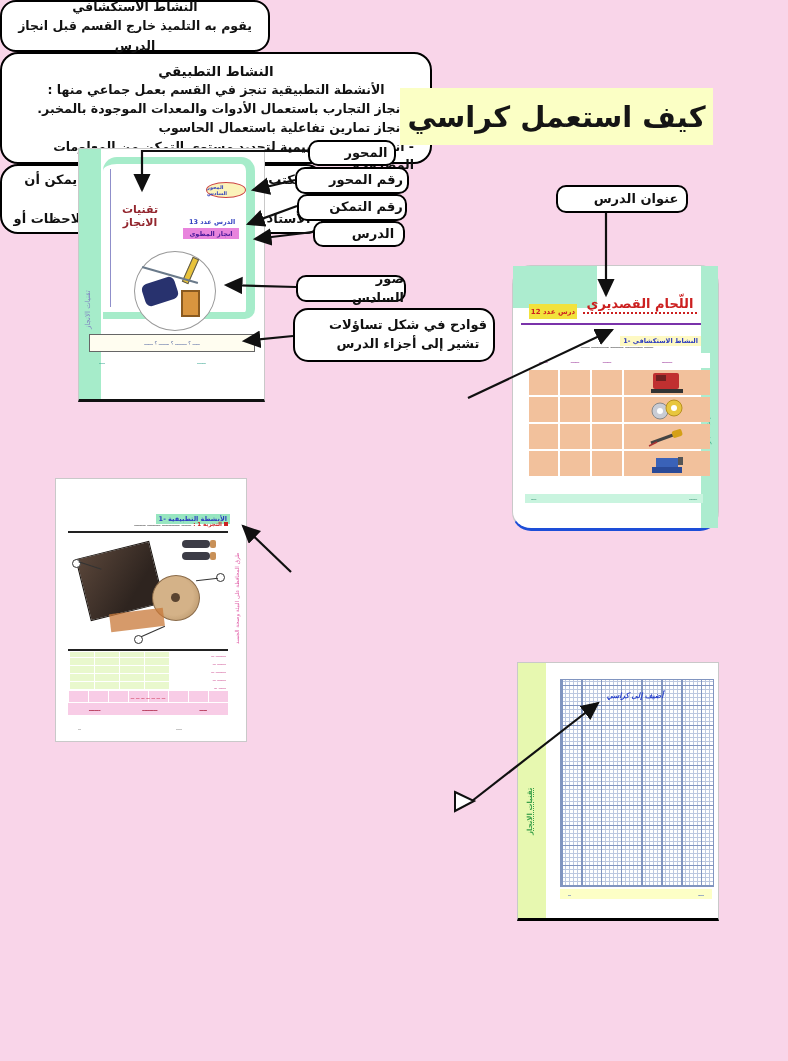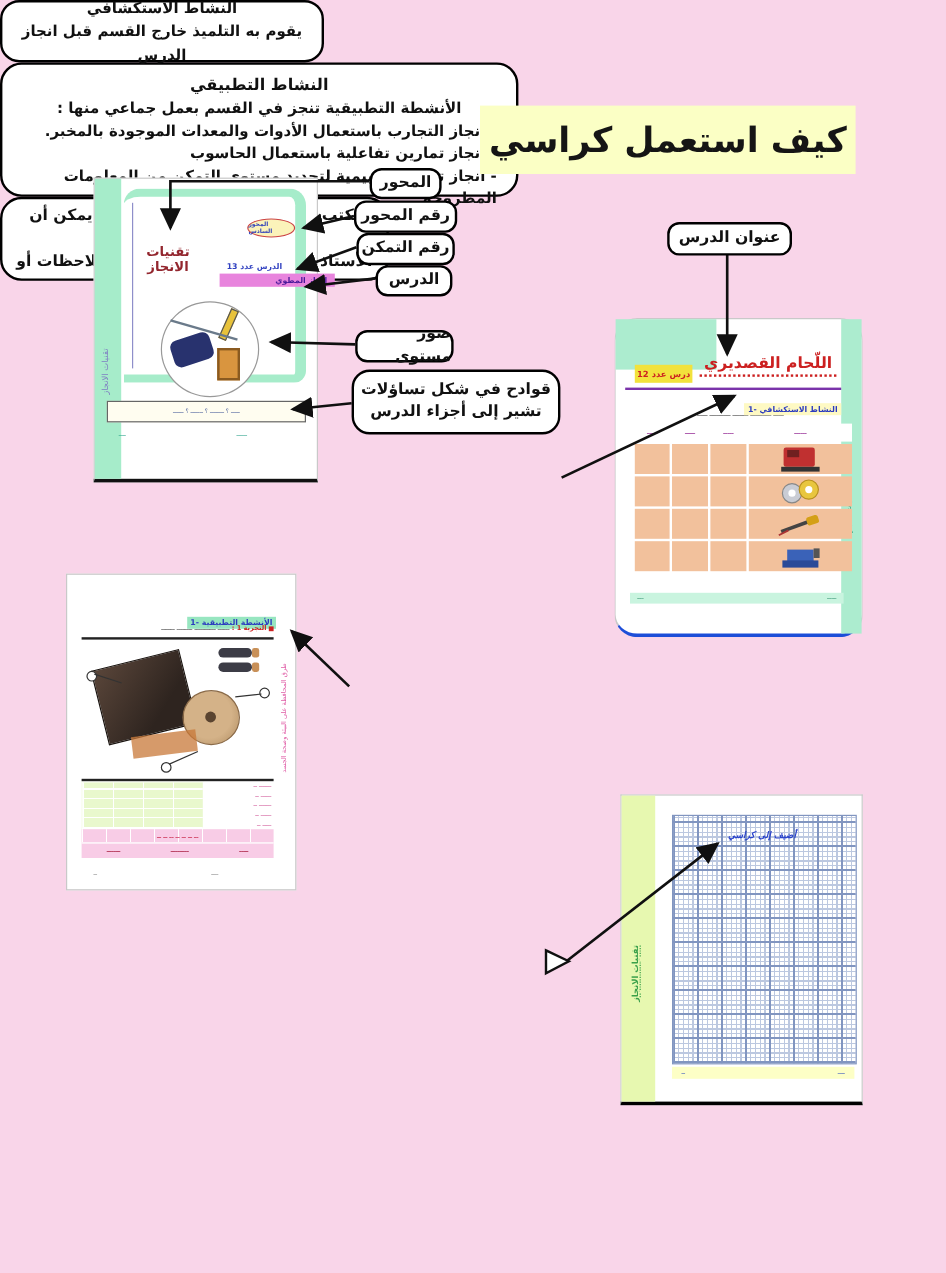--- a/index.html
+++ b/index.html
@@ -9,21 +9,21 @@
   .rtl{direction:rtl;}
 
   
   #title-band{left:400px;top:88px;width:313px;height:57px;background:#fbffc5;
     display:flex;align-items:center;justify-content:center;
     font-size:29px;font-weight:800;color:#151515;z-index:2;}
 
   
   .lbl{background:#fff;border:2px solid #000;border-radius:10px;
     display:flex;flex-direction:column;align-items:center;justify-content:center;
-    font-weight:bold;font-size:13px;color:#111;direction:rtl;z-index:6;line-height:1.45;}
+    font-weight:bold;font-size:13px;color:#111;direction:rtl;z-index:6;line-height:1.45;padding-left:28px;}
   #lbl-axis{left:308px;top:140px;width:56px;height:22px;}
   #lbl-axisno{left:295px;top:167px;width:82px;height:23px;}
   #lbl-lessonno{left:297px;top:194px;width:78px;height:23px;}
   #lbl-lesson{left:313px;top:221px;width:60px;height:22px;}
   #lbl-pics{left:296px;top:275px;width:78px;height:23px;}
   #lbl-prompts{left:293px;top:308px;width:170px;height:50px;border-radius:15px;}
   #lbl-title{left:556px;top:185px;width:100px;height:24px;}
 
   
   .note{background:#fff;border:2px solid #000;border-radius:16px;font-weight:bold;
@@ -49,21 +49,21 @@
   #pa-frame{left:24px;top:8px;width:152px;height:162px;box-sizing:border-box;
     border-top:7px solid #a6ecca;border-right:9px solid #a6ecca;border-bottom:7px solid #a6ecca;
     border-left:none;border-radius:14px 14px 10px 0;}
   #pa-purpleline{left:31px;top:20px;width:0;height:138px;border-left:1.5px solid #8f8fca;}
   #pa-badge{left:127px;top:33px;width:38px;height:14px;background:#fbf3ba;
     border:1px solid #cc4444;border-radius:50%;display:flex;align-items:center;justify-content:center;
     font-size:5px;color:#3344bb;font-weight:bold;}
   #pa-title{left:28px;top:54px;width:66px;font-size:11px;font-weight:bold;color:#93262e;text-align:center;}
   #pa-lessonno{left:108px;top:69px;width:50px;font-size:6.5px;font-weight:bold;color:#3040c0;text-align:center;}
   #pa-lessonname{left:104px;top:79px;width:56px;height:11px;background:#e884dd;
-    display:flex;align-items:center;justify-content:center;font-size:6.5px;font-weight:bold;color:#4a1a9a;padding-left:40px;}
+    display:flex;align-items:center;justify-content:center;font-size:6.5px;font-weight:bold;color:#4a1a9a;}
   #pa-circle{left:55px;top:102px;width:80px;height:78px;border:1px solid #999;border-radius:50%;background:#fff;z-index:2;}
   .pa-blob{position:absolute;left:8px;top:28px;width:34px;height:23px;background:#28326e;border-radius:6px;transform:rotate(-18deg);}
   .pa-paper{position:absolute;left:46px;top:38px;width:19px;height:27px;background:#d9953f;border:2px solid #8a5a20;box-sizing:border-box;}
   .pa-pencil{position:absolute;left:52px;top:5px;width:5px;height:25px;background:#e8c23a;border:1px solid #555;transform:rotate(24deg);}
   .pa-line{position:absolute;left:6px;top:22px;width:58px;height:0;border-top:2px solid #6a7a8a;transform:rotate(16deg);}
   #pa-qbox{left:10px;top:185px;width:164px;height:16px;border:1px solid #666;background:#fffdf0;
     font-size:5px;color:#445a99;display:flex;align-items:center;justify-content:center;overflow:hidden;}
   #pa-footL{left:20px;top:210px;font-size:5px;color:#2aa08a;}
   #pa-footR{left:118px;top:210px;font-size:5px;color:#2aa08a;}
 
@@ -299,21 +299,21 @@
     <div class="abs" id="pd-footer">
       <span>ــ</span>
       <span>ــــ</span>
     </div>
   </div>
 
   <div class="abs lbl" id="lbl-axis">المحور</div>
   <div class="abs lbl" id="lbl-axisno">رقم المحور</div>
   <div class="abs lbl" id="lbl-lessonno">رقم التمكن</div>
   <div class="abs lbl" id="lbl-lesson">الدرس</div>
-  <div class="abs lbl" id="lbl-pics">صور مستوى</div>
+  <div class="abs lbl" id="lbl-pics">صور السادس</div>
   <div class="abs lbl" id="lbl-prompts">
     <div>قوادح في شكل تساؤلات</div>
     <div>تشير إلى أجزاء الدرس</div>
   </div>
   <div class="abs lbl" id="lbl-title">عنوان الدرس</div>
 
   <div class="note" id="note-explore">
     <div>النشاط الاستكشافي</div>
     <div>يقوم به التلميذ خارج القسم قبل انجاز الدرس</div>
   </div>

